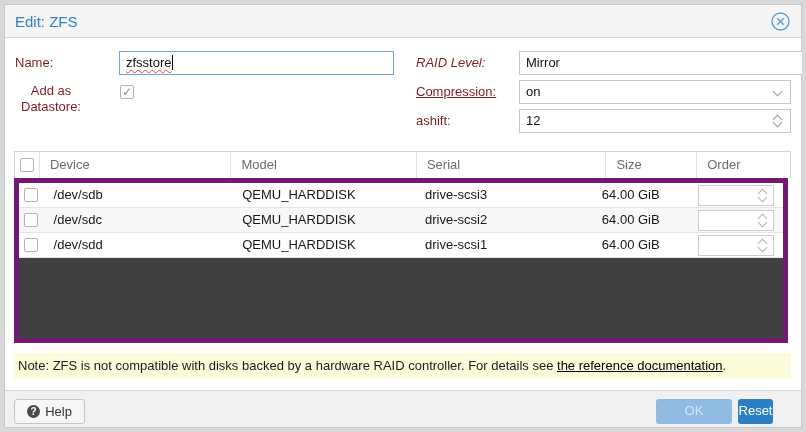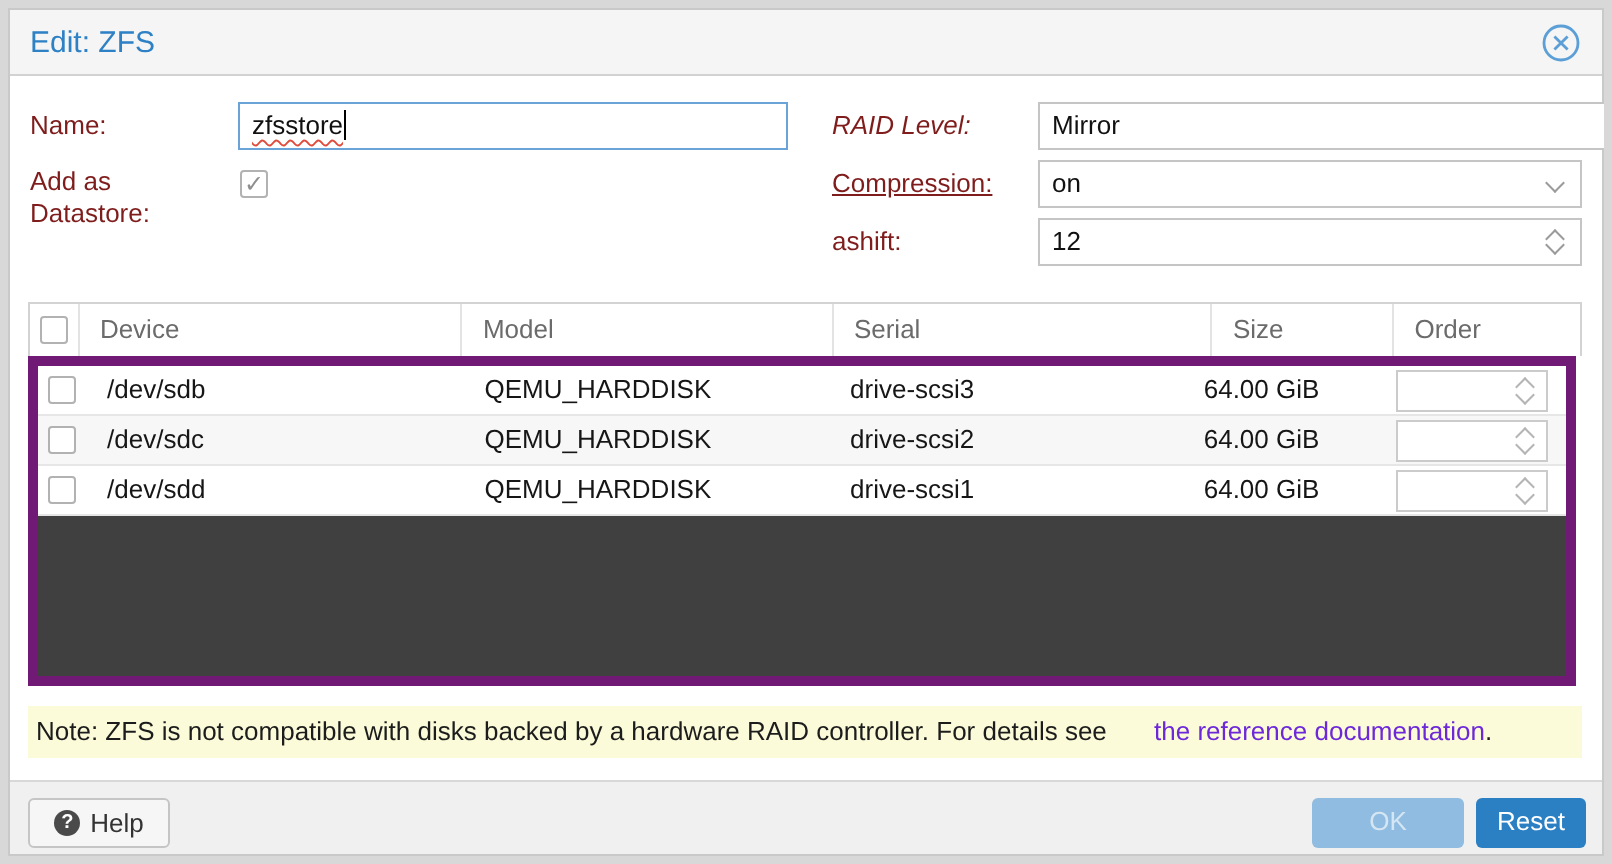--- a/index.html
+++ b/index.html
@@ -86,41 +86,41 @@
   .order-spin .chev { border-color:#b5b5b5; }
   .order-spin .spin-up { right:7px; top:4px; }
   .order-spin .spin-down { right:7px; bottom:4px; }
 
   
   .note {
     position:absolute; left:9px; top:348px; width:777px; height:26px;
     background:#fbfbd9; color:#1c1c1c; line-height:26px; padding-left:4px;
     white-space:nowrap; overflow:hidden;
   }
-  .note a { color:#6d28d9; cursor:pointer;margin-left:20px; }
+  .note a { color:#000000; text-decoration:underline; cursor:pointer; }
 
   
   .footer {
     position:absolute; left:0; top:385px; width:796px; height:37px;
     background:#f0f0f0; border-top:1px solid #d8d8d8;
   }
   .btn {
     position:absolute; top:8px; height:25px; border-radius:3px;
     font-size:13px; text-align:center; line-height:24px; cursor:pointer;
   }
   .btn-help {
     left:9px; width:71px; background:#f6f6f6; border:1px solid #c5c5c5; color:#333;
     display:flex; align-items:center; justify-content:center; gap:5px;
   }
   .help-glyph {
     width:13px; height:13px; border-radius:50%; background:#4a4a4a; color:#fff;
     font-size:10px; font-weight:bold; line-height:13px; text-align:center; display:inline-block;
   }
   .btn-ok    { left:651px; width:76px; background:#8fbce0; color:rgba(255,255,255,.62); cursor:default; }
-  .btn-reset { left:733px; width:55px; background:#2b80c4; color:#fff; }
+  .btn-reset { left:733px; width:35px; background:#2b80c4; color:#fff; }
 </style>
 </head>
 <body>
 
 <div class="dialog">
   <div class="inner">
 
     <div class="titlebar">
       <span class="title">Edit: ZFS</span>
       <span class="close-btn">
@@ -129,21 +129,21 @@
           <path d="M6.2 6.2 L12.8 12.8 M12.8 6.2 L6.2 12.8" stroke="#5b9fd6" stroke-width="1.4" fill="none"></path>
         </svg>
       </span>
     </div>
 
     <div class="flabel" style="left:10px; top:50px;">Name:</div>
     <div class="field focused" style="left:114px; top:46px; width:275px;">
       <span class="misspell">zfsstore</span><span class="caret"></span>
     </div>
 
-    <div class="flabel" style="left:10px; top:78px; width:72px;">Add as Datastore:</div>
+    <div class="flabel" style="left:10px; top:78px; width:72px;text-align:center;">Add as Datastore:</div>
     <div class="cbx" style="position:absolute; left:115px; top:80px;">
       <span>✓</span>
     </div>
 
     <div class="flabel" style="left:411px; top:50px;font-style:italic;">RAID Level:</div>
     <div class="field" style="left:514px; top:46px; width:316px;">
       <span>Mirror</span>
       <span class="combo-trigger chev down"></span>
     </div>
 

